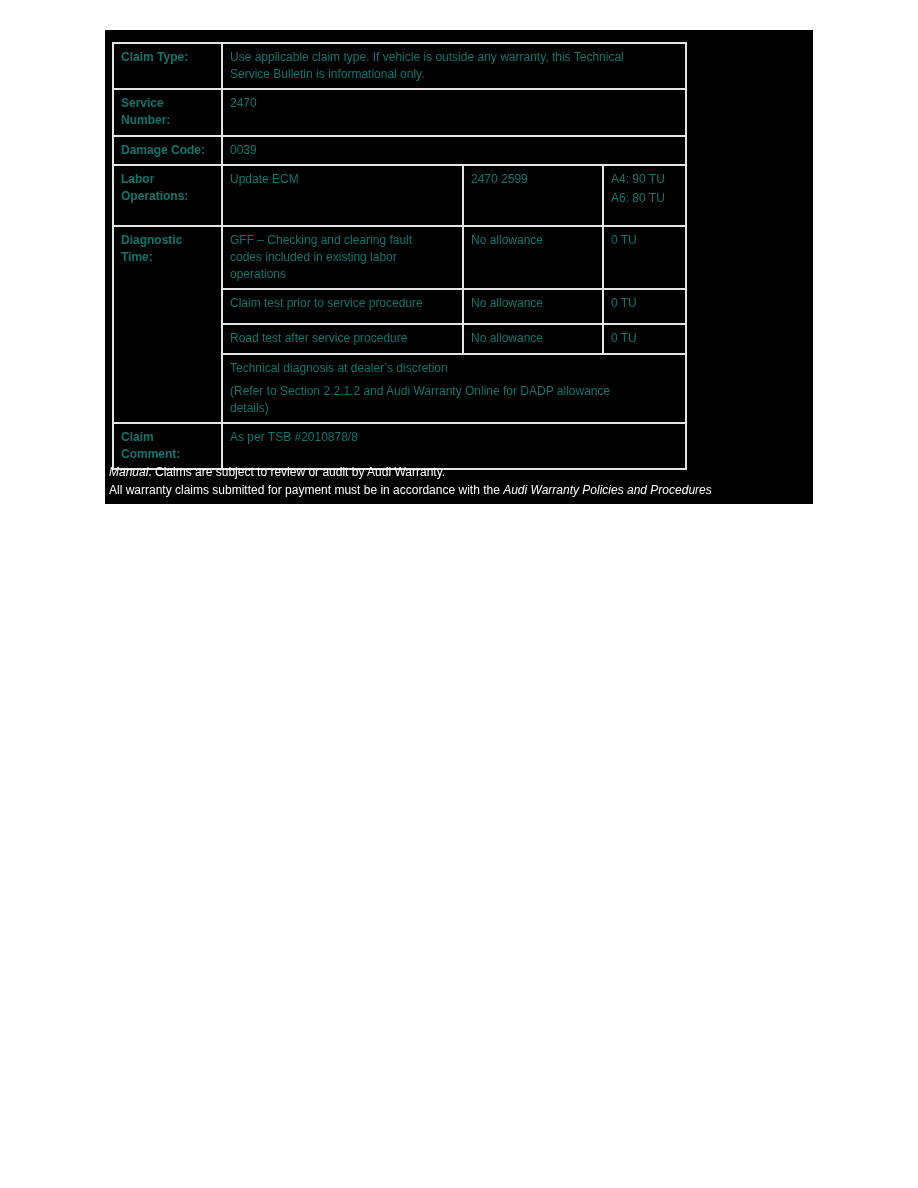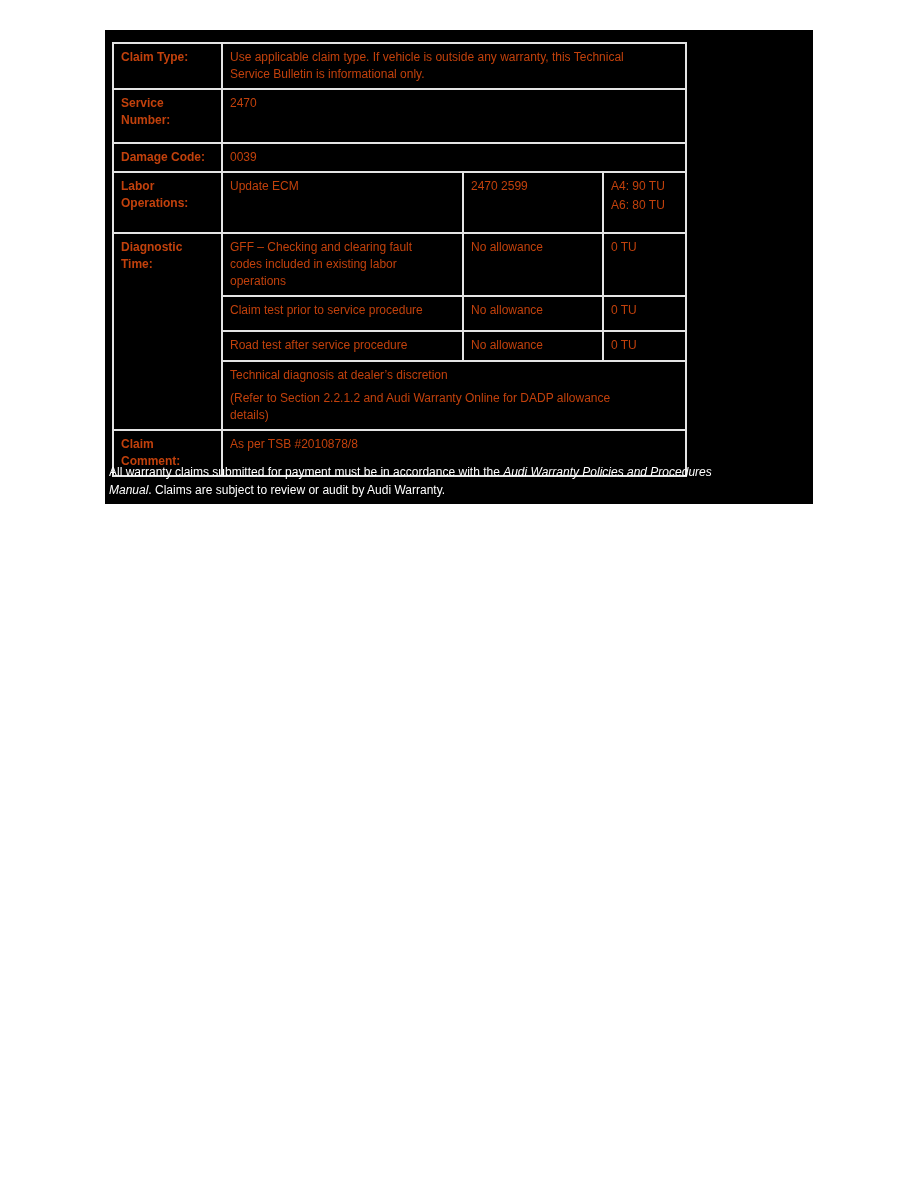--- a/index.html
+++ b/index.html
@@ -20,21 +20,21 @@
     height: 474px;
     background: #000000;
   }
   table.warranty {
     position: absolute;
     left: 7px;
     top: 12px;
     width: 573px;
     border-collapse: collapse;
     table-layout: fixed;
-    color: #c2410c;
+    color: #0f766e;
     font-size: 12px;
     line-height: 17px;
     border: 2px solid #f2f2f2;
   }
   table.warranty td {
     border: 2px solid #e4e4e4;
     vertical-align: top;
     padding: 5px 7px;
     background: #000000;
     overflow: hidden;
@@ -72,21 +72,21 @@
 
       <tbody>
           <tr style="height:46px">
         <td class="lbl">Claim Type:</td>
         <td colspan="3">
           <span class="line">Use applicable claim type. If vehicle is outside any warranty, this Technical</span>
           <span class="line">Service Bulletin is informational only.</span>
         </td>
       </tr>
 
-      <tr style="height:54px">
+      <tr style="height:47px">
         <td class="lbl">Service Number:</td>
         <td colspan="3">2470</td>
       </tr>
 
       <tr style="height:29px">
         <td class="lbl">Damage Code:</td>
         <td colspan="3">0039</td>
       </tr>
 
       <tr style="height:61px">
@@ -131,18 +131,18 @@
       </tr>
 
       <tr style="height:45px">
         <td class="lbl">Claim Comment:</td>
         <td colspan="3">As per TSB #2010878/8</td>
       </tr>
     </tbody>
       </table>
 
     <div class="footer">
+      <span class="fline"><span class="it">Manual</span><span>. Claims are subject to review or audit by Audi Warranty.</span></span>
       <span class="fline"><span>All warranty claims submitted for payment must be in accordance with the </span><span class="it">Audi Warranty Policies and Procedures</span></span>
-      <span class="fline"><span class="it">Manual</span><span>. Claims are subject to review or audit by Audi Warranty.</span></span>
     </div>
 
   </div>
 </div>
 
 </body></html>

